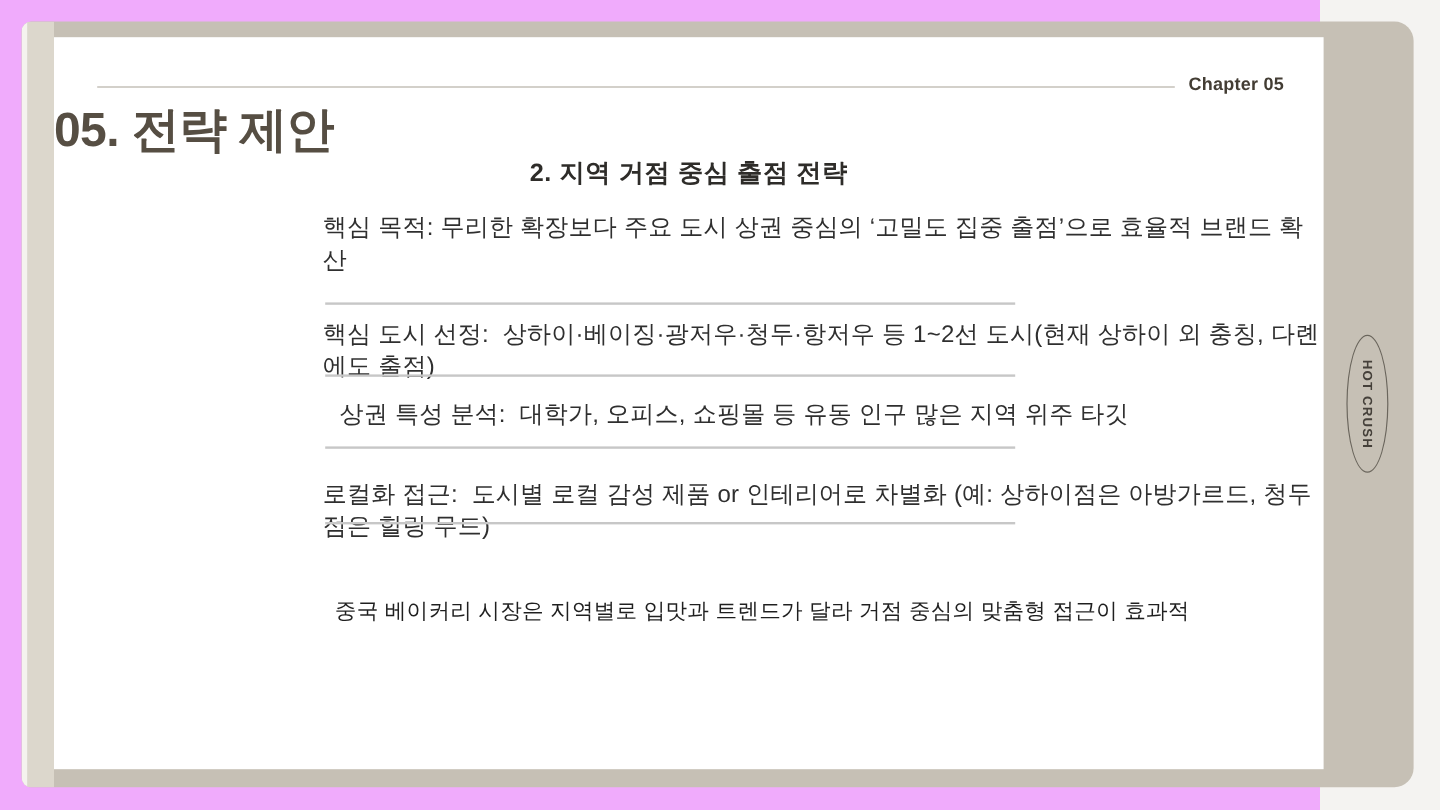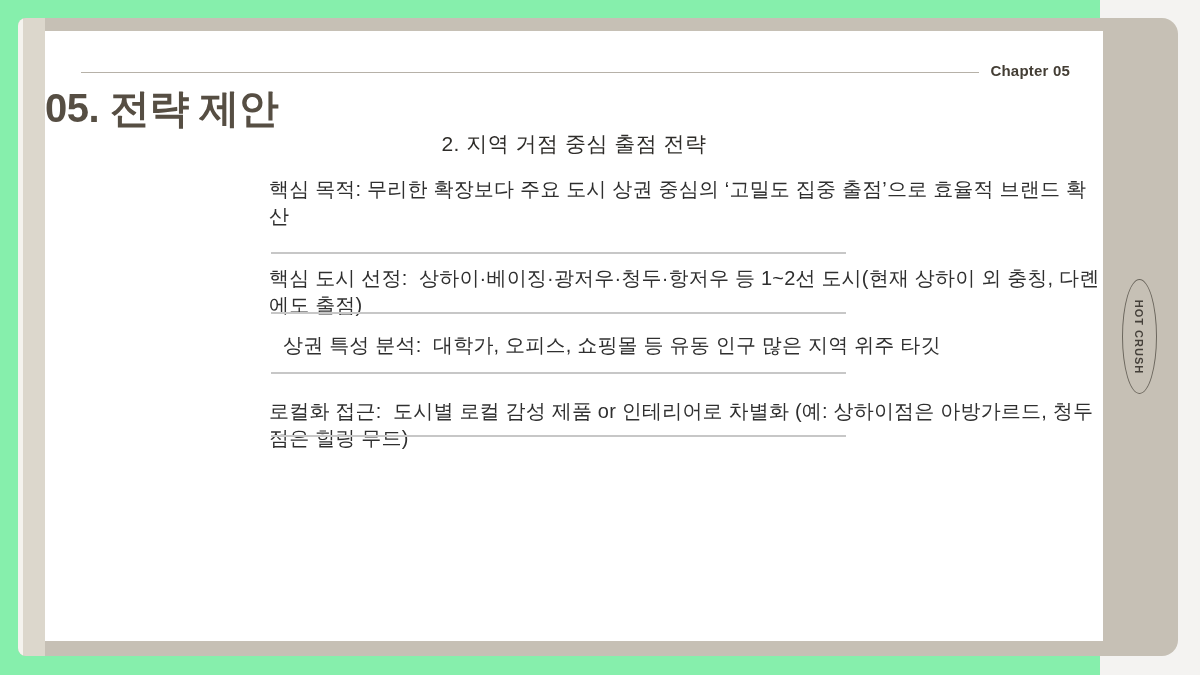--- a/index.html
+++ b/index.html
@@ -5,21 +5,21 @@
   * { margin: 0; padding: 0; box-sizing: border-box; }
   html, body { width: 1200px; height: 675px; }
   body {
     font-family: "Liberation Sans", "DejaVu Sans", sans-serif;
     background: #f4f3f1;
     position: relative;
     overflow: hidden;
   }
   .page {
     position: absolute; left: 0; top: 0; width: 1100px; height: 675px;
-    background: #86efac;
+    background: #f0abfc;
   }
   
   .folder {
     position: absolute; left: 18px; top: 18px; width: 1160px; height: 638px;
     background: #c6c0b5;
     border-radius: 8px 16px 16px 8px;
     overflow: hidden;
   }
   .folder-edge-white {
     position: absolute; left: 0; top: 0; width: 5px; height: 100%;
@@ -43,21 +43,21 @@
     font-size: 15px; font-weight: bold; color: #433d34; letter-spacing: 0.2px;
   }
   .title {
     position: absolute; left: 0; top: 50px; width: 100%;
     text-align: left;
     font-size: 40px; font-weight: 800; color: #564e43; letter-spacing: -0.5px;
   }
   .subtitle {
     position: absolute; left: 0; top: 99px; width: 100%;
     text-align: center;
-    font-size: 21px; font-weight: 400; color: #2e2c29; letter-spacing: 0.5px;
+    font-size: 21px; font-weight: 700; color: #2e2c29; letter-spacing: 0.5px;
   }
   .item {
     position: absolute; left: 224px;
     font-size: 20px; color: #2f2f2f; letter-spacing: 0.2px;
     white-space: pre-wrap;
   }
   .item-1 { top: 145px; }
   .item-2 { top: 197px; margin-top: 37px; }
   .item-3 { top: 257px; }
   .item-4 { top: 301px; margin-left: 14px; }
@@ -112,20 +112,21 @@
 
       <div class="divider divider-2"></div>
 
       <div class="item item-4">상권 특성 분석:  대학가, 오피스, 쇼핑몰 등 유동 인구 많은 지역 위주 타깃</div>
       <div class="divider divider-3"></div>
 
       <div class="item item-5">로컬화 접근:  도시별 로컬 감성 제품 or 인테리어로 차별화 (예: 상하이점은 아방가르드, 청두점은 힐링 무드)</div>
       <div class="divider divider-4"></div>
 
       <div class="implication">
+        <div>중국 베이커리 시장은 지역별로 입맛과 트렌드가 달라 거점 중심의 맞춤형 접근이 효과적</div>
       </div>
     </div>
 
     <div class="badge">
       <span>HOT CRUSH</span>
     </div>
   </div>
 
 </div>
 

